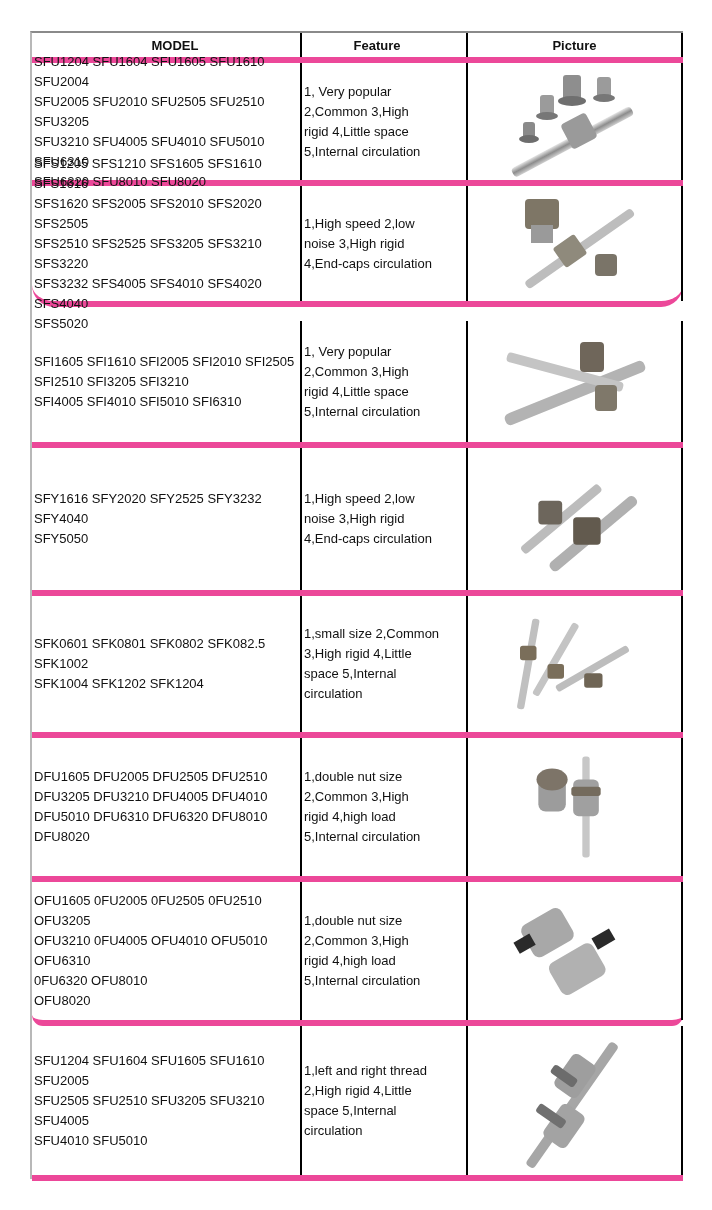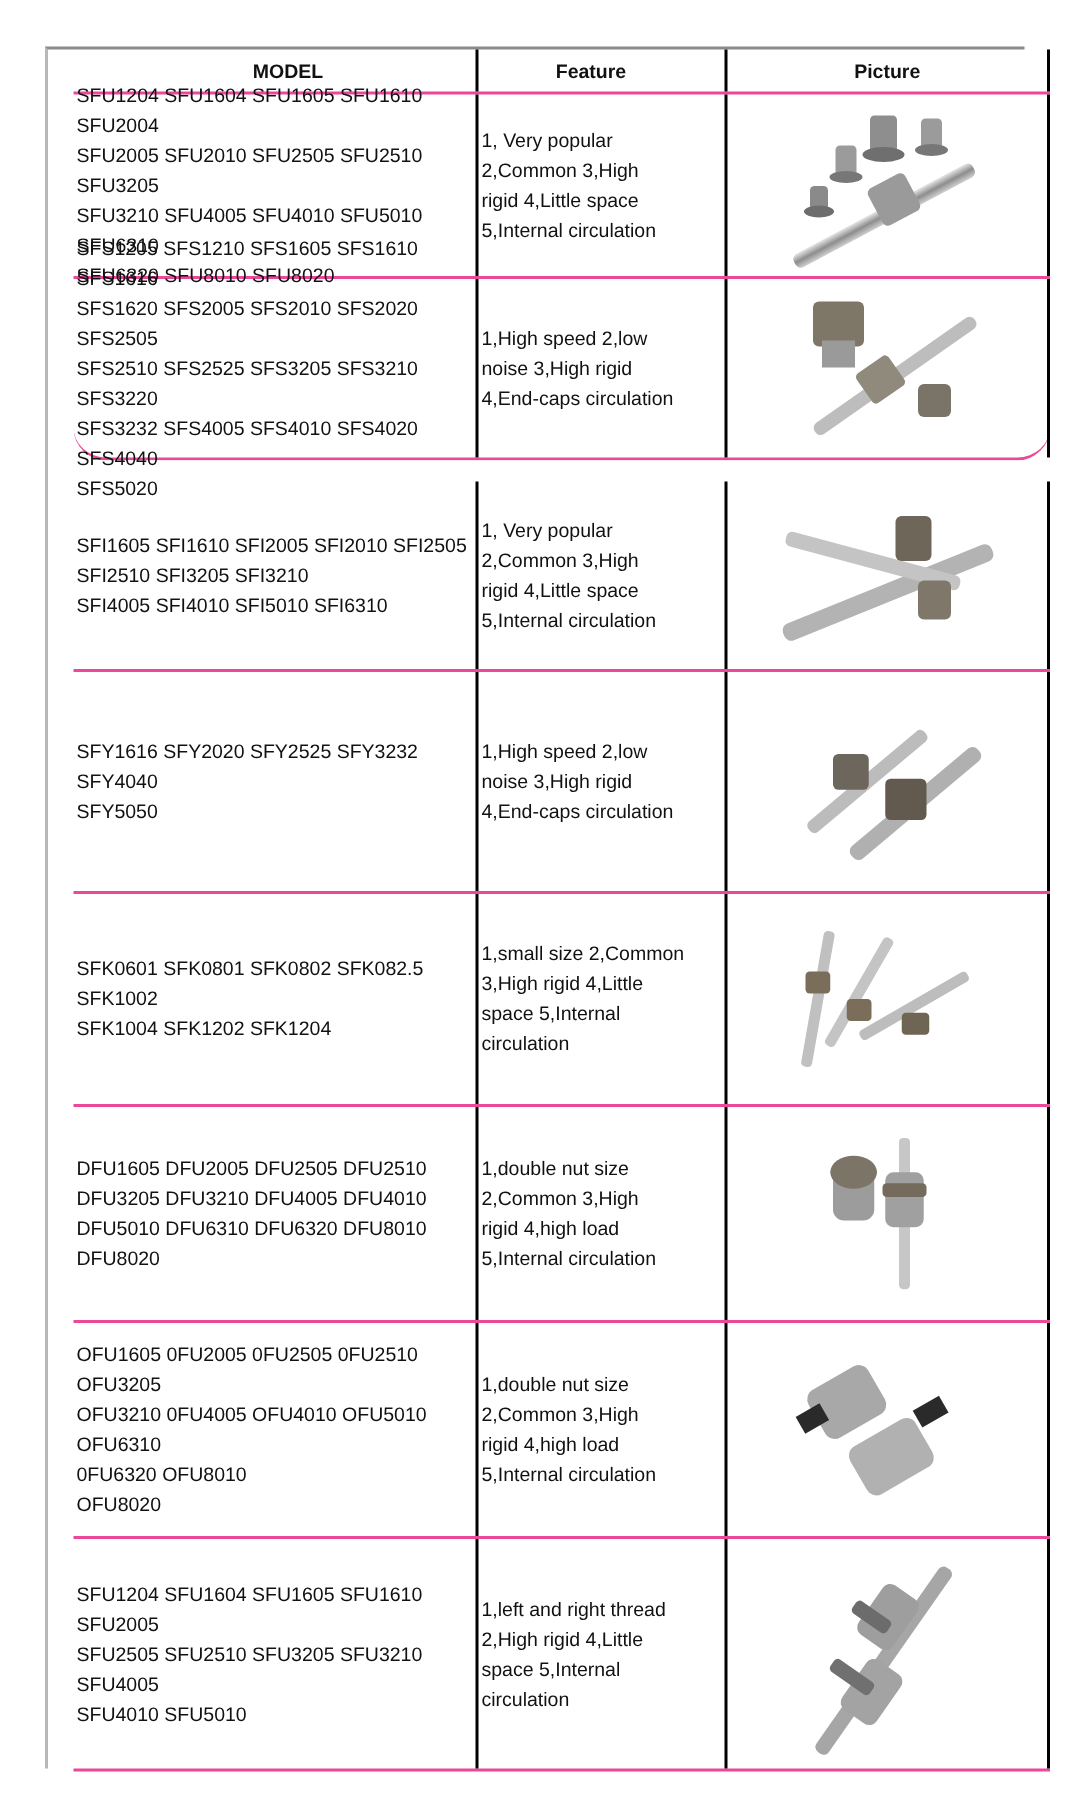--- a/index.html
+++ b/index.html
@@ -1,21 +1,21 @@
 <!DOCTYPE html>
 <html><head>
 <meta charset="utf-8">
 <style>
   html, body { margin:0; padding:0; background:#ffffff; }
   body { width:712px; height:1210px; position:relative; overflow:hidden;
          font-family:"Liberation Sans","DejaVu Sans",sans-serif; color:#111; }
   .tbl { position:absolute; left:30px; top:31px; width:653px; height:1148px;
          border-top:2px solid #8a8a8a; border-left:2px solid #b8b8b8;
          box-sizing:border-box; }
-  .row { position:absolute; left:0; width:651px; border-bottom:2px solid #ec4899; box-sizing:border-box;margin-left:17px; }
+  .row { position:absolute; left:0; width:651px; border-bottom:6px solid #ec4899; box-sizing:border-box; }
   .cell { position:absolute; top:0; bottom:0; display:flex; align-items:center; box-sizing:border-box; }
   .c-model { left:0; width:284px; padding-left:2px; }
   .c-feat { left:268px; width:150px; border-left:2px solid #000; padding-left:2px; }
   .c-pic { left:434px; width:217px; border-left:2px solid #000; border-right:2px solid #000; justify-content:center; }
   .hdr .cell { justify-content:center; font-weight:bold; font-size:13px; }
   .txt { font-size:13px; line-height:20px; white-space:pre-line; }
   .pic { width:160px; height:110px; }
 </style>
 </head>
 <body>
@@ -169,21 +169,21 @@
       <svg class="pic" viewBox="0 0 160 120">
         <rect x="40" y="25" width="30" height="40" rx="8" fill="#9c9c9c"></rect>
           <ellipse cx="55" cy="30" rx="17" ry="12" fill="#7d7468"></ellipse>
         <rect x="88" y="5" width="8" height="110" rx="3" fill="#c7c7c7"></rect>
         <rect x="78" y="30" width="28" height="40" rx="6" fill="#a0a0a0"></rect>
         <rect x="76" y="38" width="32" height="10" rx="3" fill="#746b5d"></rect>
       </svg>
     </div>
   </div>
 
-  <div class="row" style="top:849px;height:144px;">
+  <div class="row" style="top:849px;height:144px;border-radius:11px;">
     <div class="cell c-model">
         <span class="txt">OFU1605 0FU2005 0FU2505 0FU2510 OFU3205
 OFU3210 0FU4005 OFU4010 OFU5010 OFU6310
 0FU6320 OFU8010
 OFU8020</span>
       </div>
     <div class="cell c-feat">
         <span class="txt">1,double nut size
 2,Common    3,High
 rigid    4,high load

